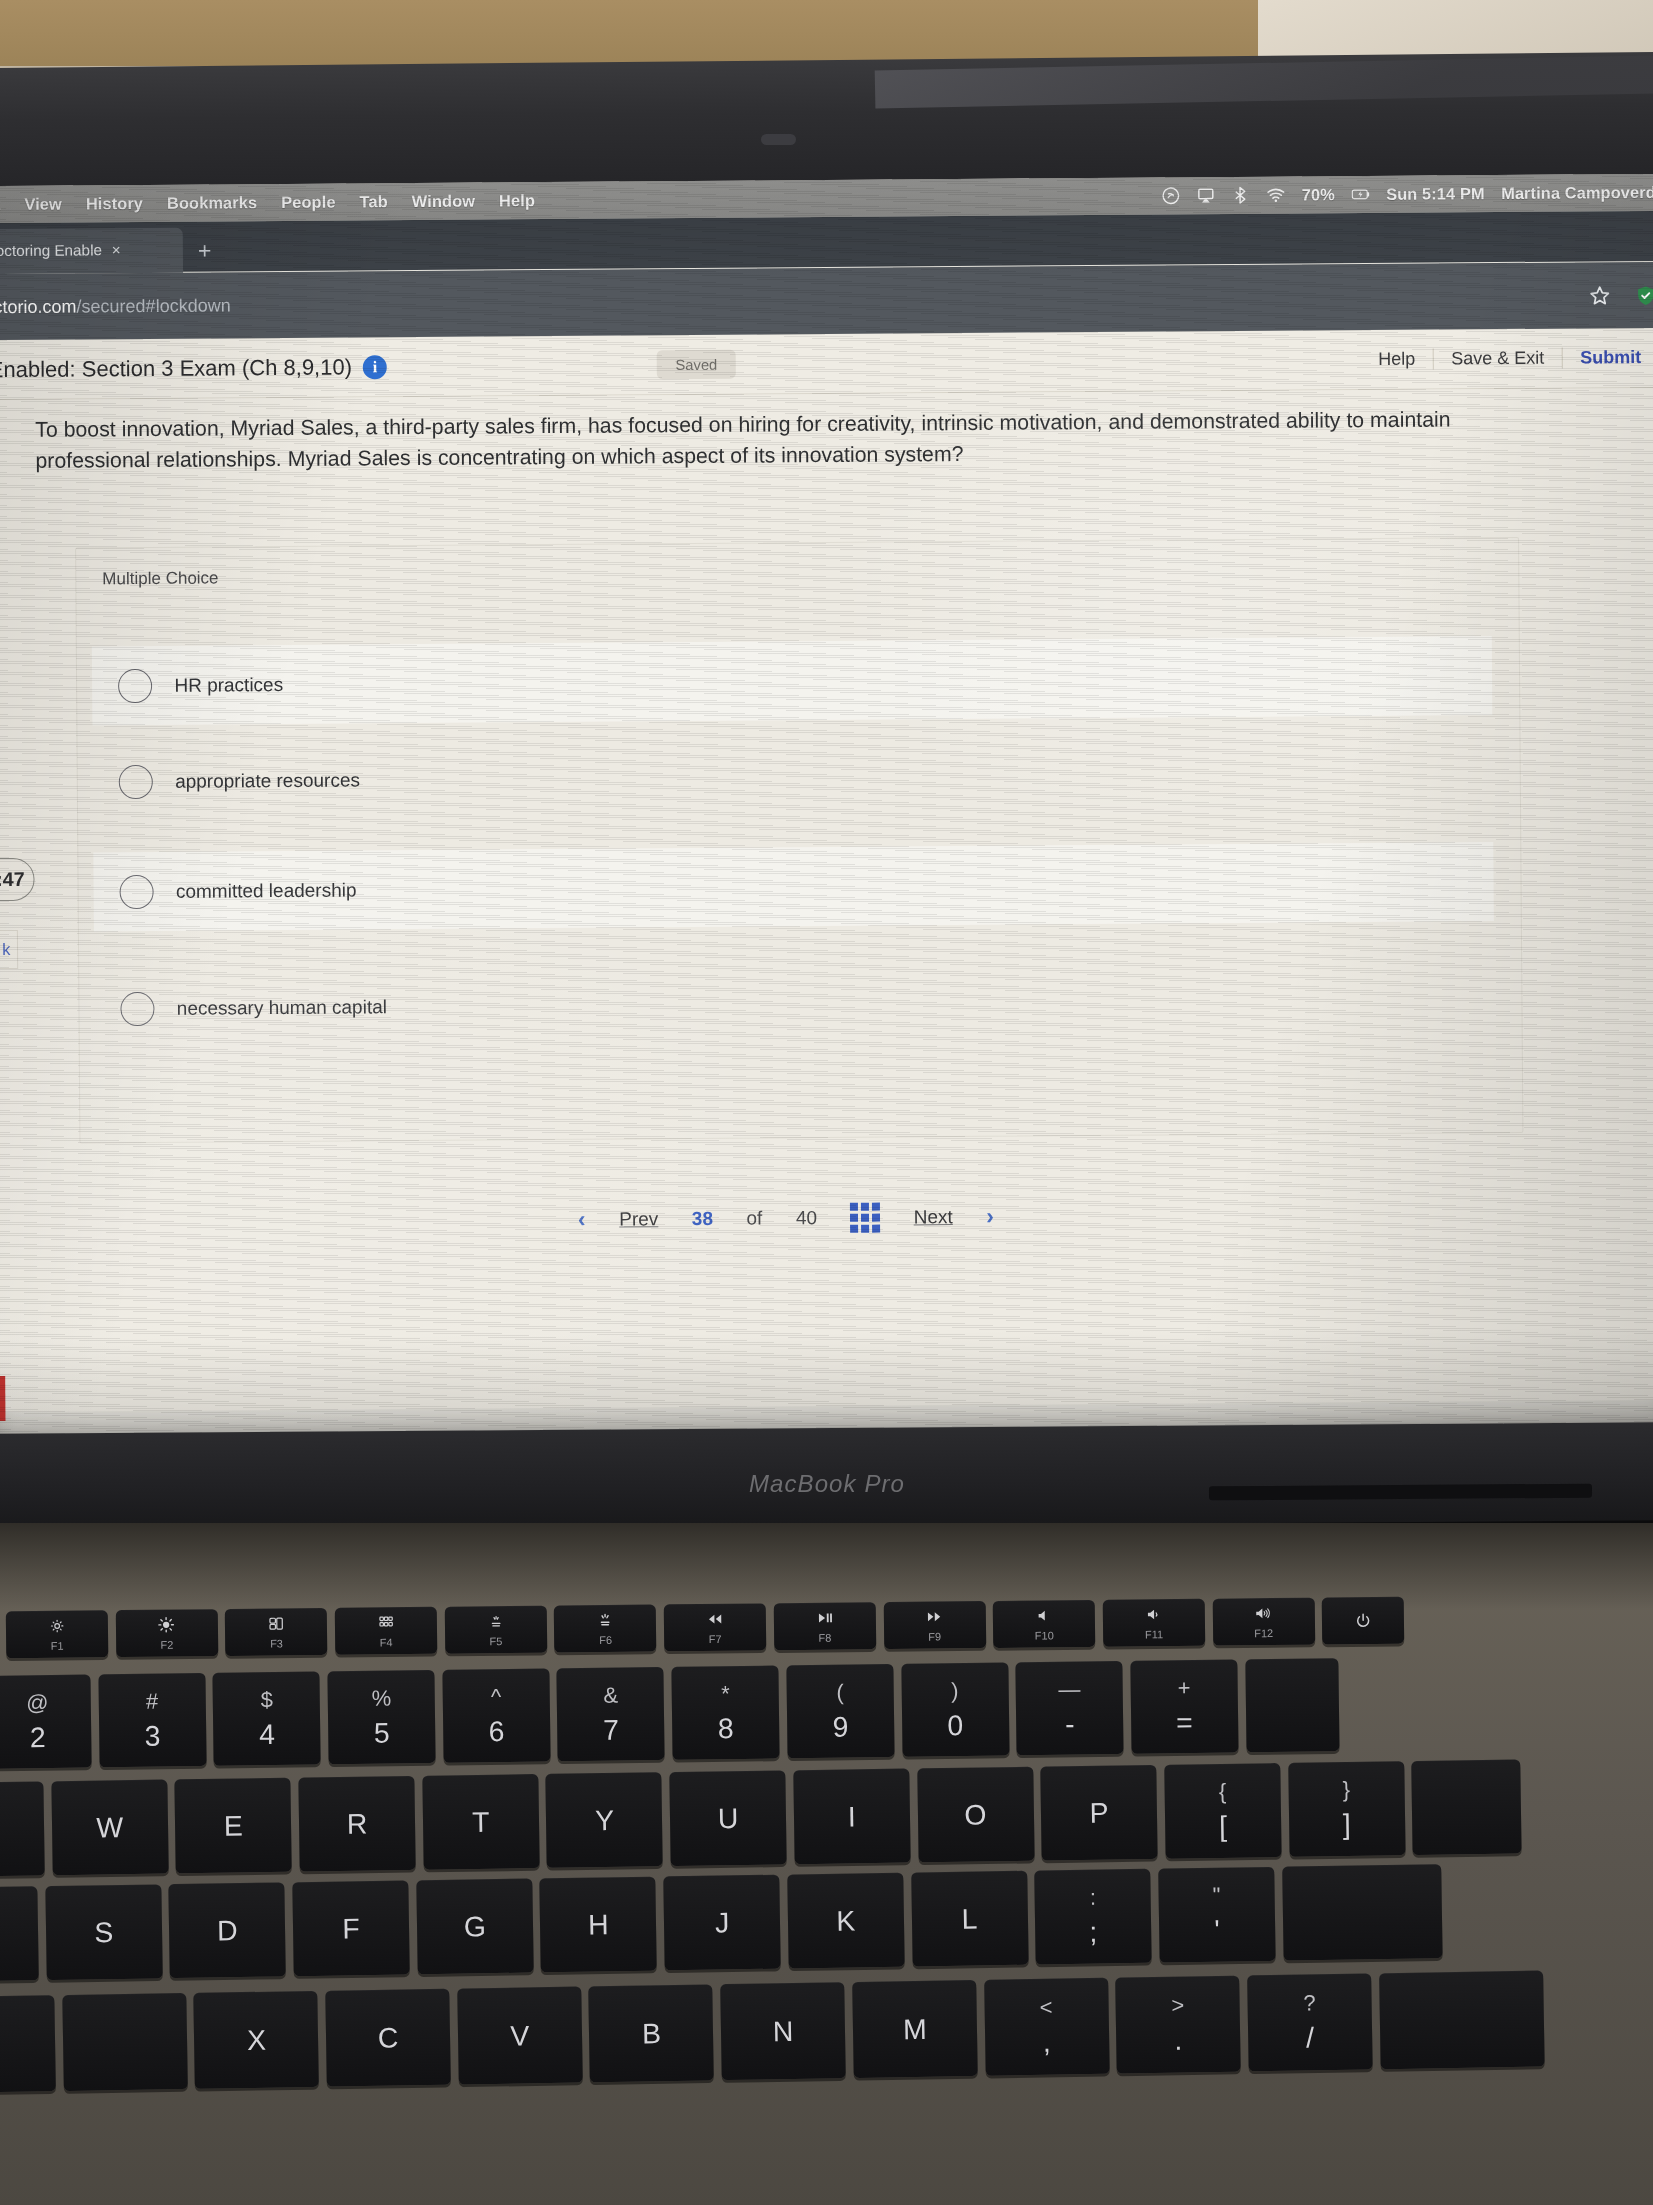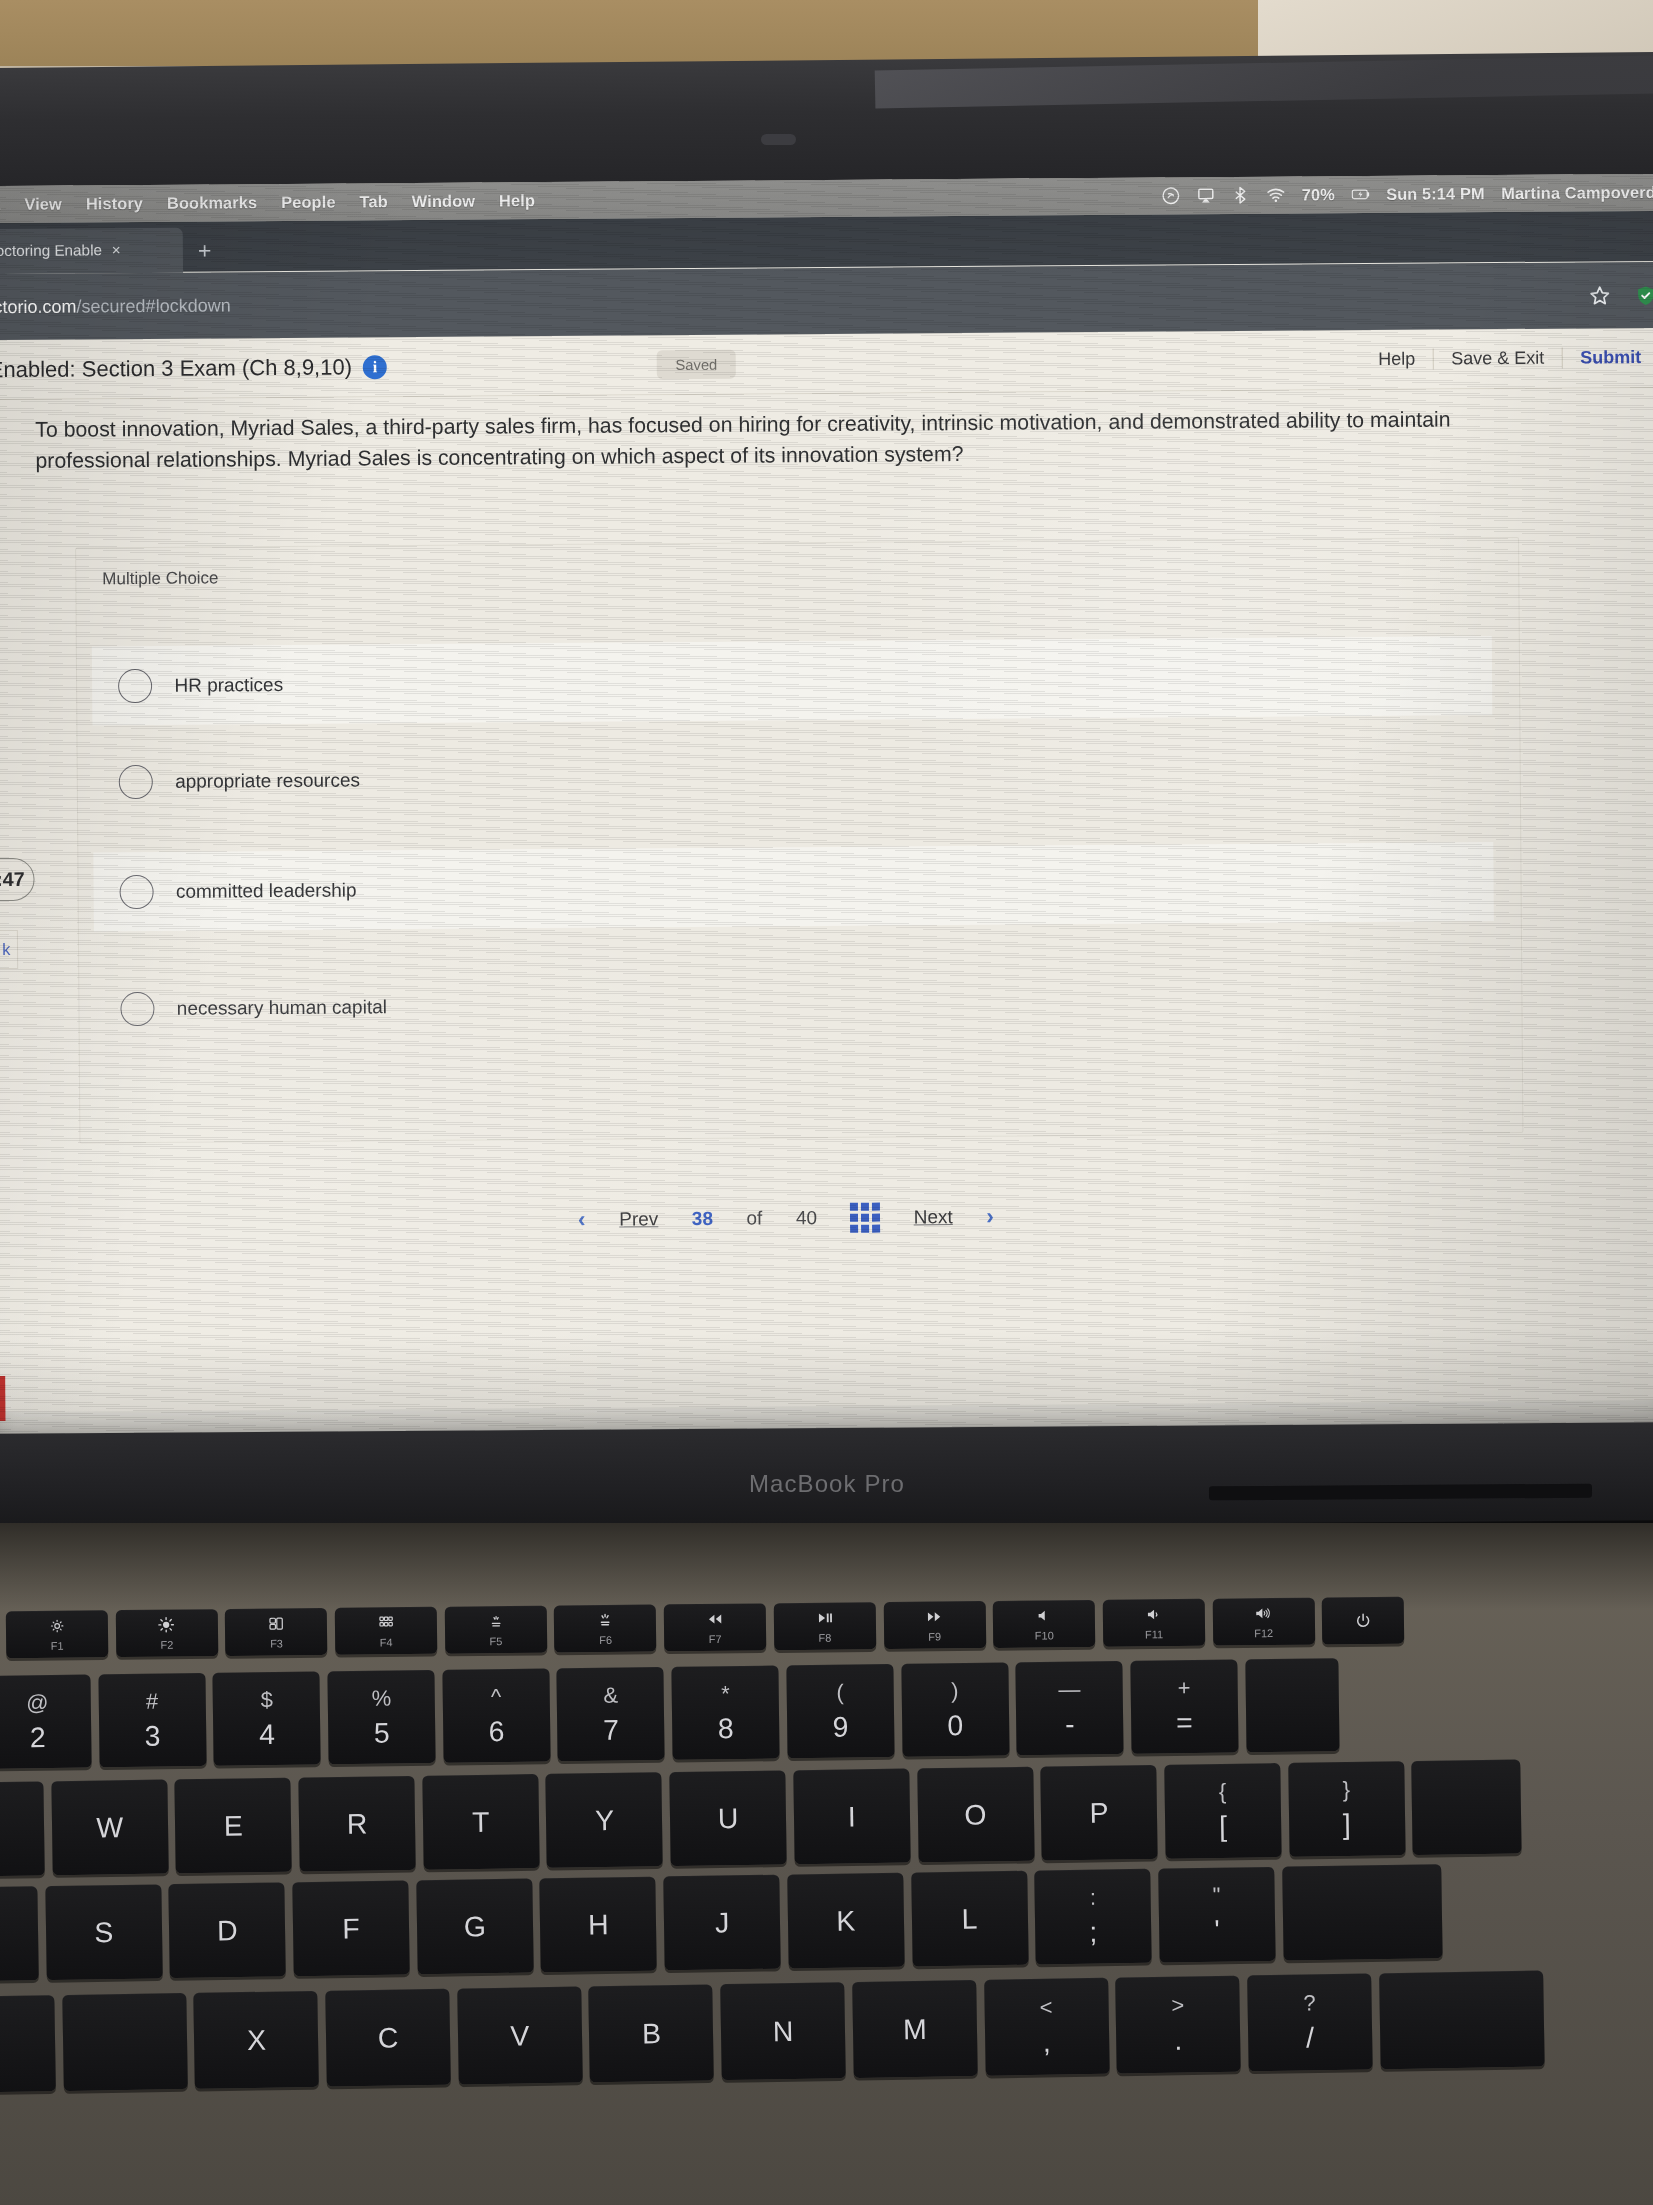--- a/index.html
+++ b/index.html
@@ -188,21 +188,21 @@
   .cursor svg { width: 18.6px; height: 26px; }
 
   
   .bottom-bezel {
     position:absolute; left:-22px; top: 1428px; width: 1706px; height: 98px;
     background: linear-gradient(180deg,#2b2b2e 0%, #202023 60%, #18181a 100%);
     transform: rotate(-0.4deg);
   }
   .mbp-text {
     position:absolute; left: 0; top: 1470px; width: 1654px; text-align:center;
-    color:#6d6d70; font-size: 24px; letter-spacing: 1.1px;
+    color:#6d6d70; font-size: 24px; letter-spacing: 1.1px; font-style: italic;
   }
   .notch-cut {
     position:absolute; left: 1209px; top: 1485px; width: 383px; height: 14.2px;
     background: #0f0f11; border-radius: 3.3px; transform: rotate(-0.4deg);
   }
   .deck {
     position:absolute; left:-22px; top: 1523px; width: 1706px; height: 711px;
     background: linear-gradient(180deg,#6a6459 0%, #5c5750 40%, #4b4740 100%);
   }
   .deck-shadow {

